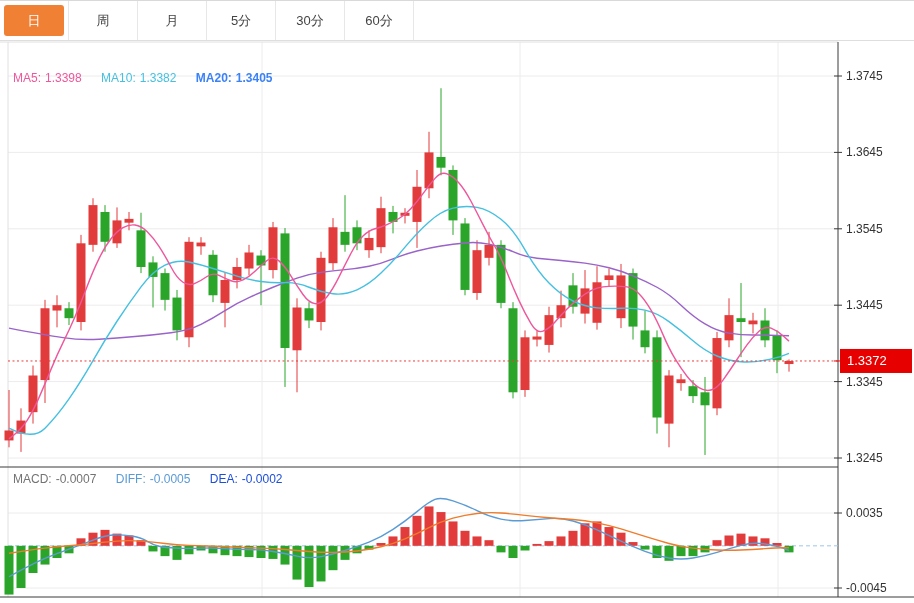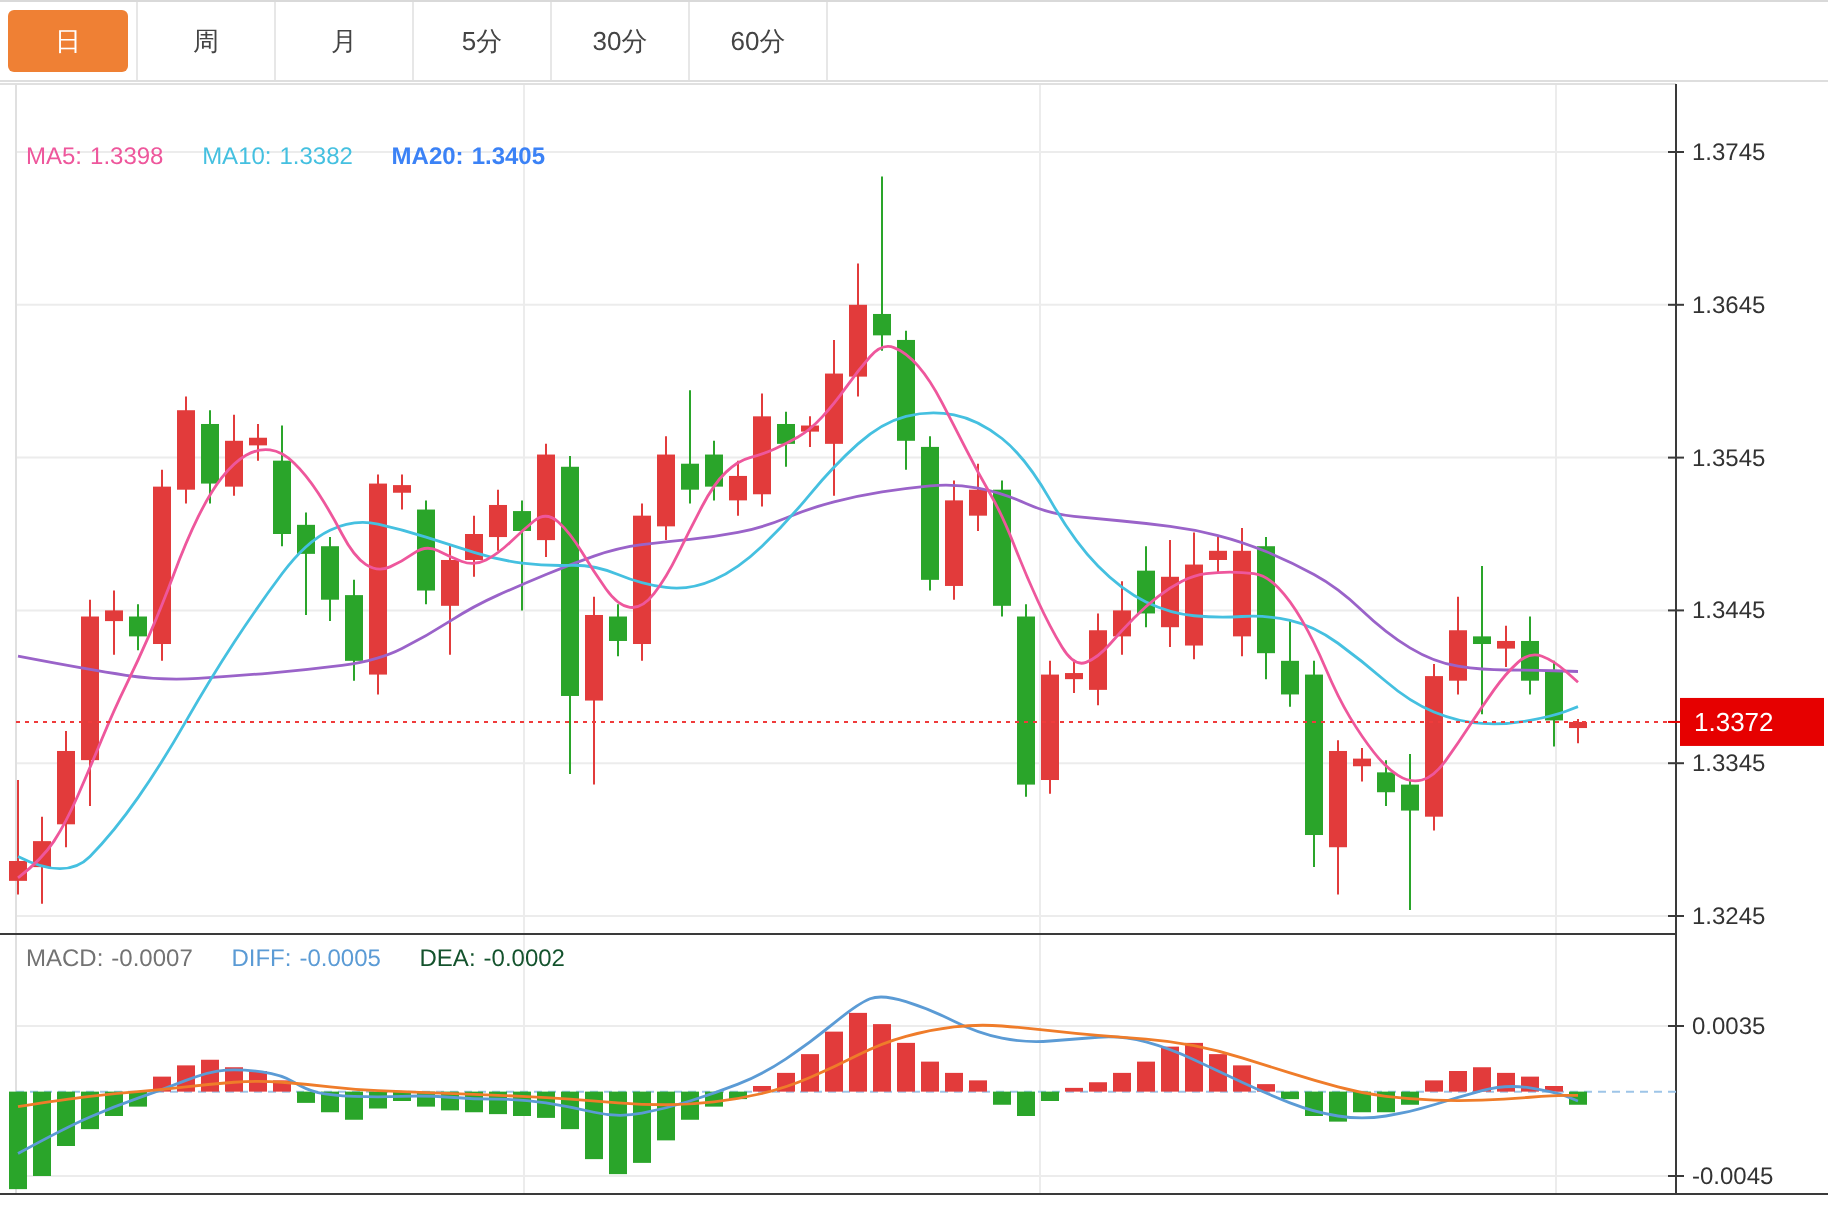--- a/index.html
+++ b/index.html
@@ -19,21 +19,21 @@
   .inforow{position:absolute;left:13px;font-size:12px;line-height:14px;white-space:nowrap;z-index:5;}
   .inforow span{margin-right:4px;}
   .inforow .grp{margin-right:12px;}
   .lab{color:#333;}
   .v-red{color:#e53935;}
   .v-ma5{color:#ee579c;}
   .v-ma10{color:#45c0e0;}
   .v-ma20{color:#3b82f6;font-weight:bold;}
   .v-macd{color:#737373;}
   .v-diff{color:#5b9bd5;}
-  .v-dea{color:#14532d;}
+  .v-dea{color:#1d4ed8;}
   #row-ohlc{top:53px;}
   #row-ma{top:71px;}
   #row-macd{top:472px;}
   #chart-svg{position:absolute;left:0;top:0;}
 </style>
 </head>
 <body>
 
 <div id="app">
 

